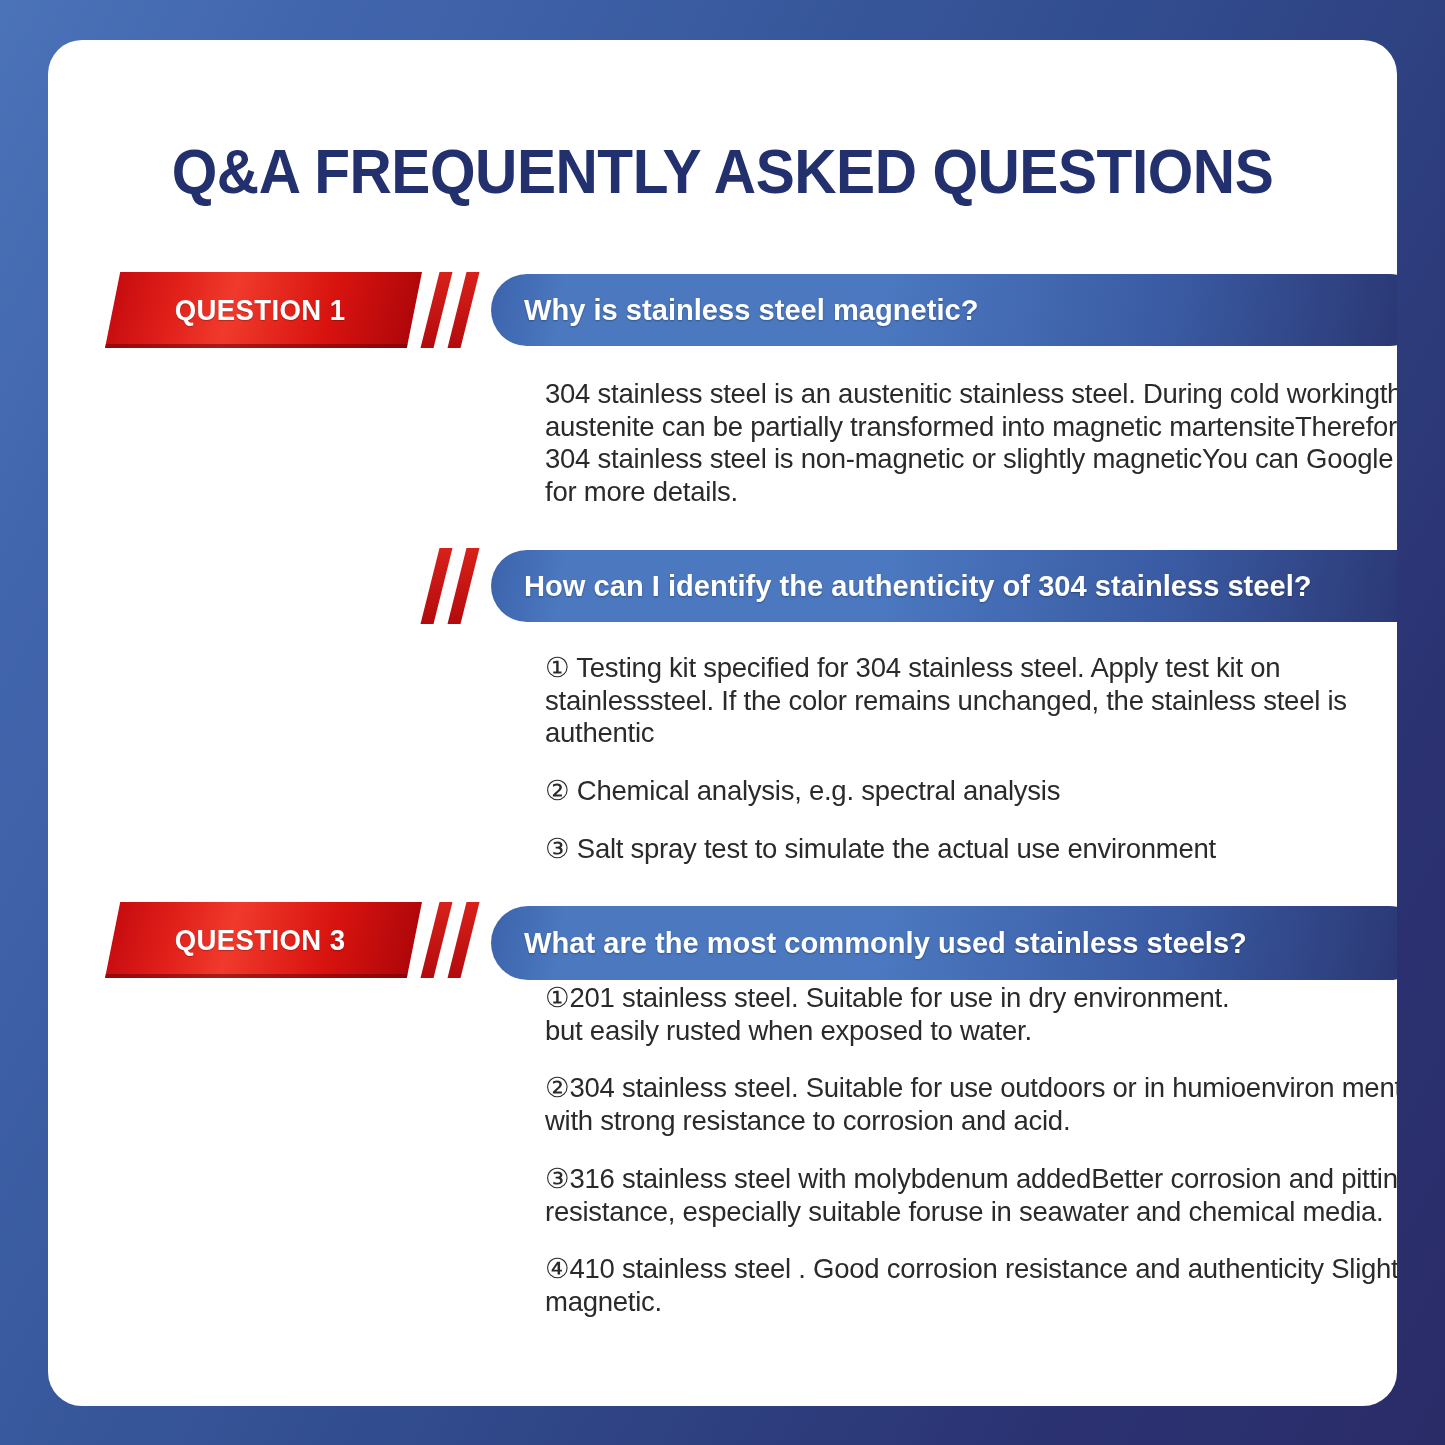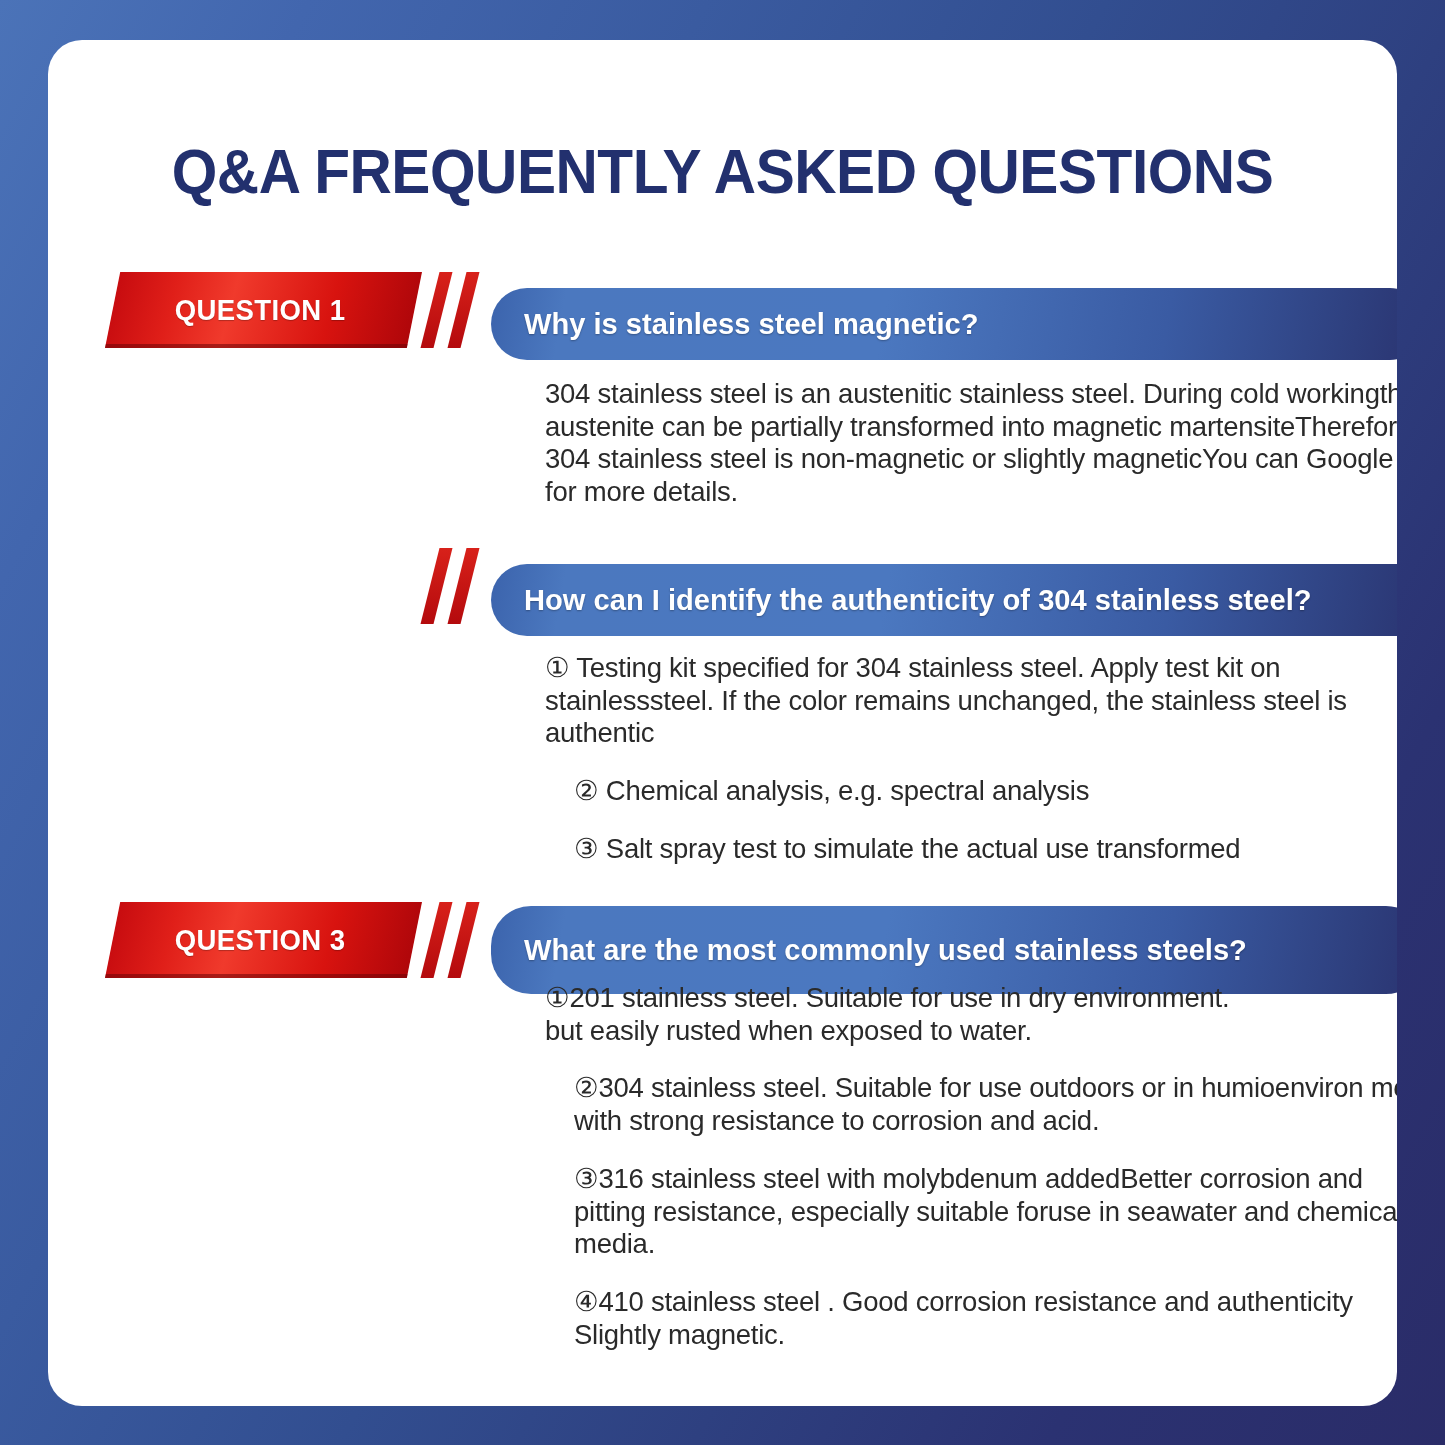--- a/index.html
+++ b/index.html
@@ -100,21 +100,21 @@
     transform: skewX(-14deg);
   }
   .slash.s1 { left: 382px; }
   .slash.s2 { left: 409px; }
 
   
   .q-pill {
     position: absolute;
     left: 395px;
     height: 72px;
-    top: 16px;
+    top: 2px;
     border-radius: 40px;
     background: linear-gradient(100deg, #3b63ac 0%, #4b78bf 8%, #4b78c0 42%, #3a5ba3 72%, #2e3f7e 92%, #2a3370 100%);
     color: #ffffff;
     font-weight: bold;
     font-size: 30px;
     display: flex;
     align-items: center;
     padding-left: 33px;
     text-shadow: 0 1px 2px rgba(0,0,0,.30);
     white-space: nowrap;
@@ -126,21 +126,21 @@
     position: absolute;
     left: 497px;
     width: 880px;
     color: #2a2a2a;
     font-size: 27.5px;
     line-height: 1.19;
     font-family: "Liberation Sans", sans-serif;
     letter-spacing: -0.25px;
   }
   .answer p { margin: 0; }
-  .answer p + p { margin-top: 25px; margin-left: 29px; }
+  .answer p + p { margin-top: 25px; }
   .ans-narrow { width: 860px; }
 </style>
 </head>
 <body>
 
 <div class="card">
 
   <div class="page-title">Q&amp;A FREQUENTLY ASKED QUESTIONS</div>
 
   <div class="faq-block" style="top:232px;">
@@ -163,32 +163,32 @@
     <div class="banner-row">
       <div class="slash s1"></div>
       <div class="slash s2"></div>
       <div class="q-pill" style="left:443px; width:939px;">
         <span>How can I identify the authenticity of 304 stainless steel?</span>
       </div>
     </div>
     <div class="answer ans-narrow" style="top:104px;">
       <p>① Testing kit specified for 304 stainless steel. Apply test kit on stainlesssteel. If the color remains unchanged, the stainless steel is authentic</p>
       <p>② Chemical analysis, e.g. spectral analysis</p>
-      <p>③ Salt spray test to simulate the actual use transformed</p>
+      <p>③ Salt spray test to simulate the actual use environment</p>
     </div>
   </div>
 
   <div class="faq-block" style="top:858px;">
     <div class="banner-row">
       <div class="q-tag" style="top:4px;">
         <span>QUESTION 3</span>
       </div>
       <div class="slash s1" style="top:4px;"></div>
       <div class="slash s2" style="top:4px;"></div>
-      <div class="q-pill" style="left:443px; width:935px; top:8px; height:88px;">
+      <div class="q-pill" style="left:443px; width:935px; top:8px; height:74px;">
         <span>What are the most commonly used stainless steels?</span>
       </div>
     </div>
     <div class="answer" style="top:84px; width:890px;">
       <p style="white-space:pre-line;">①201 stainless steel. Suitable for use in dry environment.
 but easily rusted when exposed to water.</p>
       <p>②304 stainless steel. Suitable for use outdoors or in humioenviron ment  with strong resistance to corrosion and acid.</p>
       <p>③316 stainless steel with molybdenum addedBetter corrosion and pitting resistance, especially suitable foruse in seawater and chemical media.</p>
       <p>④410 stainless steel . Good corrosion resistance and authenticity Slightly magnetic.</p>
     </div>

